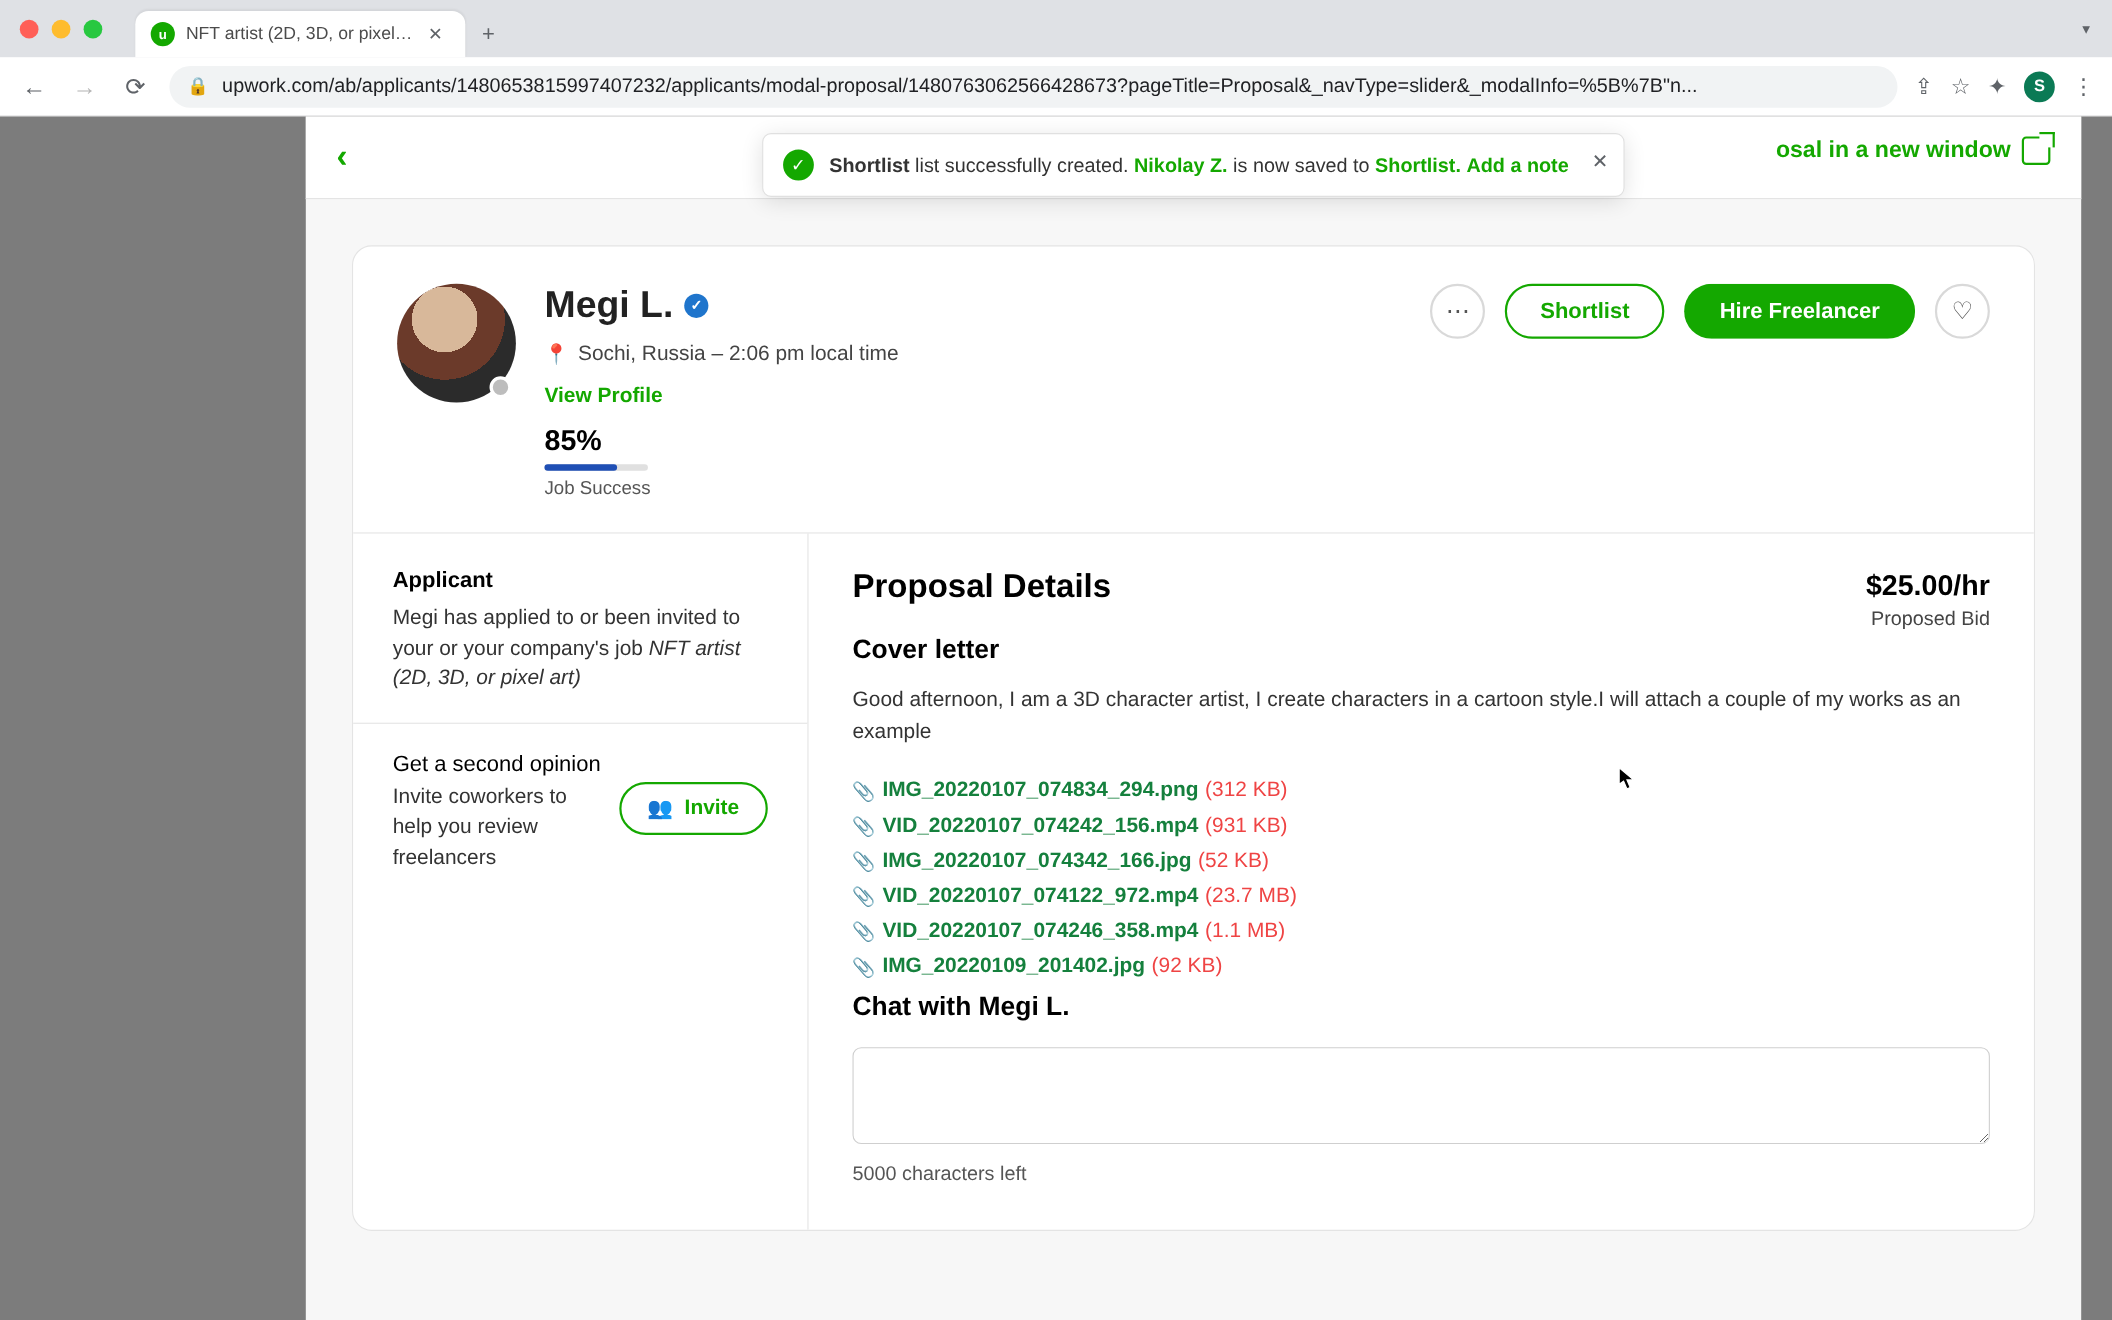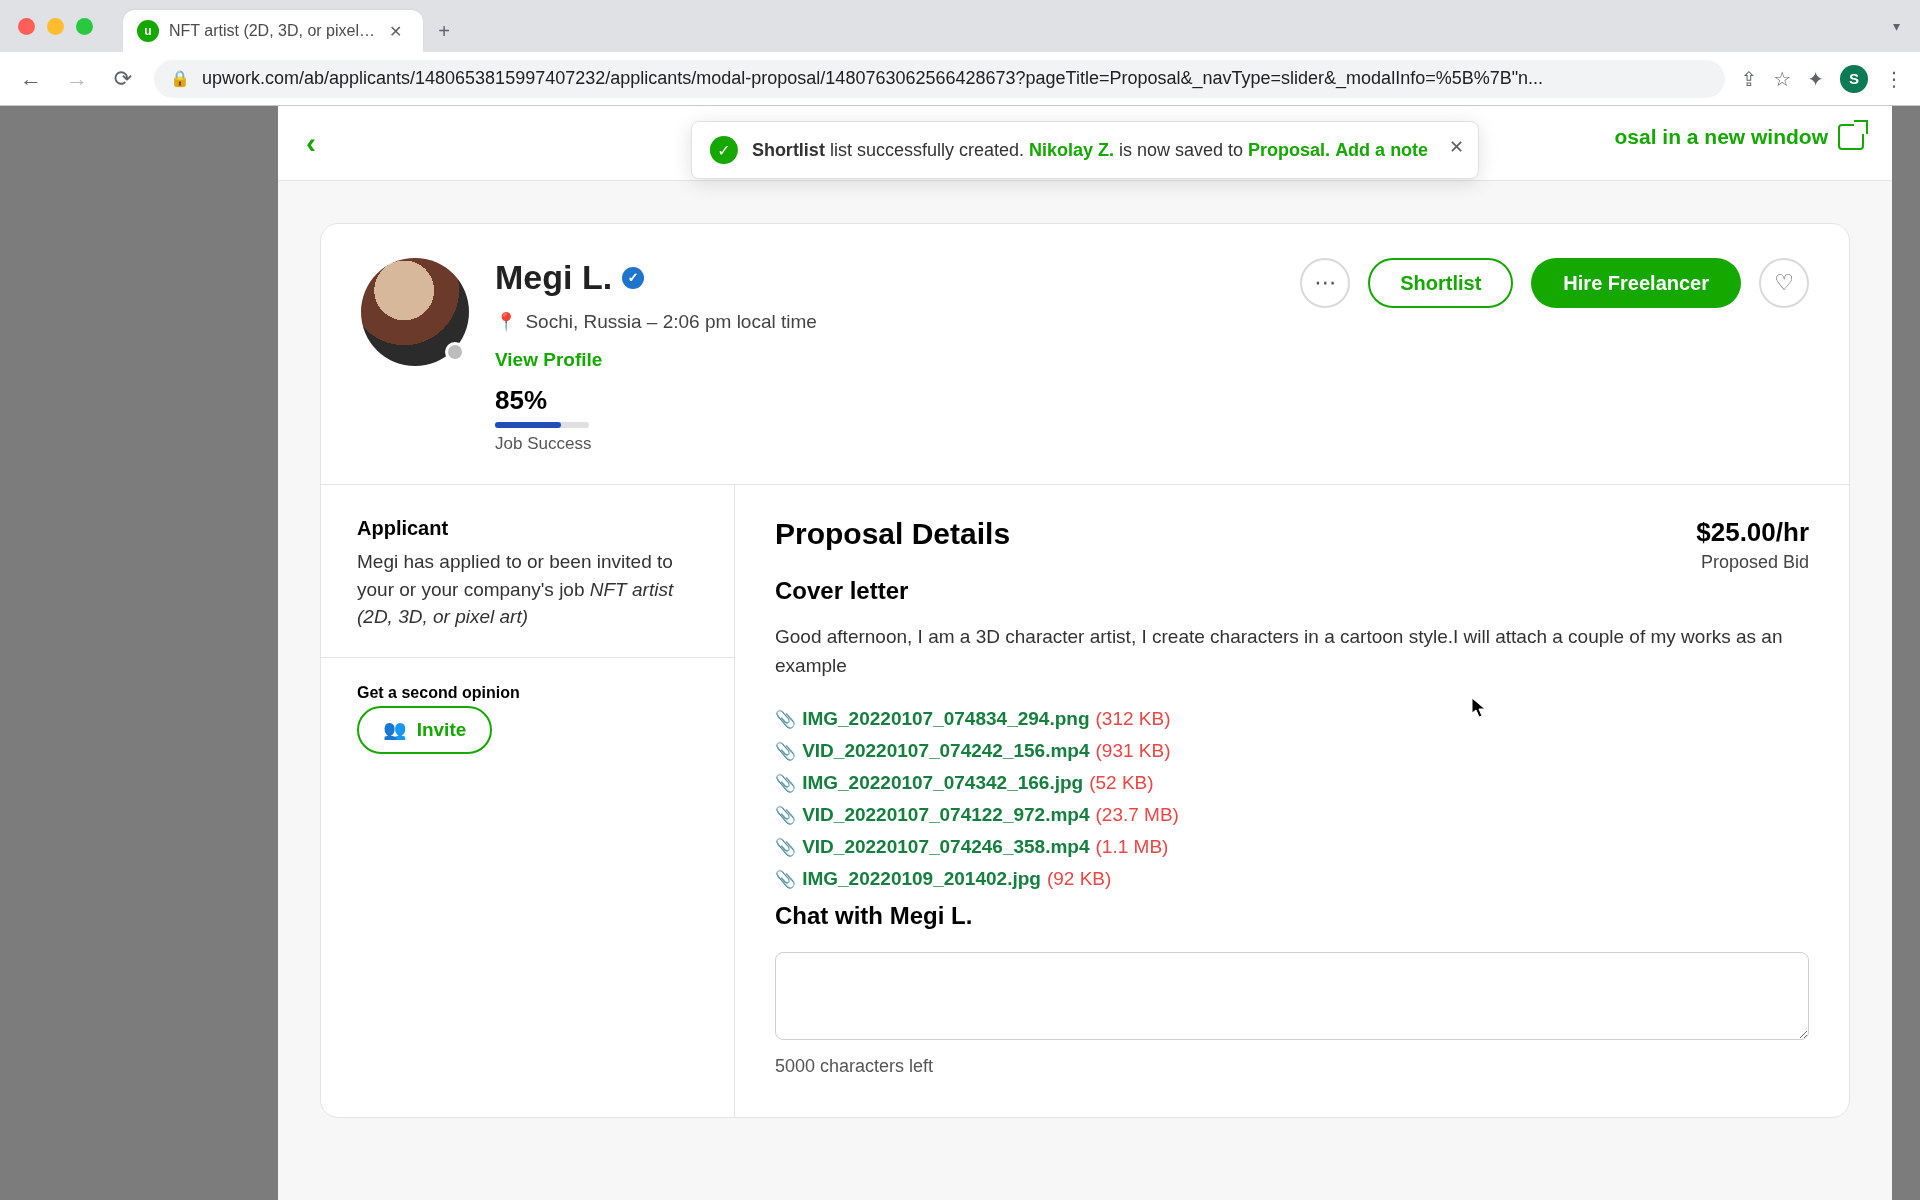--- a/index.html
+++ b/index.html
@@ -136,21 +136,21 @@
 
   .body-split{ display:flex; border-top:1px solid #e4e4e4;}
   .left-col{ width:414px; border-right:1px solid #e4e4e4; padding:32px 36px;}
   .right-col{ flex:1; padding:32px 40px 40px 40px; position:relative;}
 
   .applicant-title{font-size:20px;font-weight:700;margin-bottom:8px;}
   .applicant-p{font-size:19px;color:#333;line-height:1.45;}
   .applicant-p .job{font-style:italic;}
 
   .hr{height:1px;background:#e4e4e4;margin:26px -36px;}
-  .sec-title{font-size:16px;font-weight:700;margin-bottom:3px;}
+  .sec-title{font-size:20px;font-weight:400;margin-bottom:3px;}
   .sec-p{font-size:19px;color:#333;line-height:1.45;}
   .invite-row{display:flex;align-items:flex-start;gap:18px;margin-top:4px;}
   .invite-row .sec-p{flex:1;}
   .btn-invite{
     height:48px;border-radius:24px;border:2px solid #14a800;color:#14a800;font-weight:600;font-size:19px;
     padding:0 24px;display:flex;align-items:center;gap:10px;background:#fff;
   }
 
   .proposal-h{font-size:30px;font-weight:700;margin-bottom:26px;}
   .bid-block{position:absolute;right:40px;top:32px;text-align:right;}
@@ -212,21 +212,21 @@
     <div class="modal-header">
       <span class="back-chev">‹</span>
       <a class="open-new">
         <span>osal in a new window</span>
         <span class="ext-icon"></span>
       </a>
 
       <div class="toast">
         <span class="check">✓</span>
         <span>
-          <b>Shortlist</b><span> list successfully created. </span><span class="link">Nikolay Z.</span><span> is now saved to </span><span class="link">Proposal.</span> <span class="link">Add a note</span>
+          <b>Shortlist</b><span> list successfully created. </span><span class="link">Nikolay Z.</span><span> is now saved to </span><span class="link">Shortlist.</span> <span class="link">Add a note</span>
         </span>
         <span class="closebtn">✕</span>
       </div>
     </div>
 
     <div class="content-wrap">
       <div class="card">
 
         <div class="profile-head">
           <div class="avatar">
@@ -261,20 +261,21 @@
 
         <div class="body-split">
           <div class="left-col">
             <div class="applicant-title">Applicant</div>
             <p class="applicant-p">
               <span>Megi has applied to or been invited to your or your company's job </span><span class="job">NFT artist (2D, 3D, or pixel art)</span>
             </p>
             <div class="hr"></div>
             <div class="sec-title">Get a second opinion</div>
             <div class="invite-row">
+              <p class="sec-p">Invite coworkers to help you review freelancers</p>
               <button class="btn-invite">
                 <span>👥</span>
                 <span>Invite</span>
               </button>
             </div>
           </div>
 
           <div class="right-col">
             <div class="bid-block">
               <div class="bid-amt">$25.00/hr</div>

